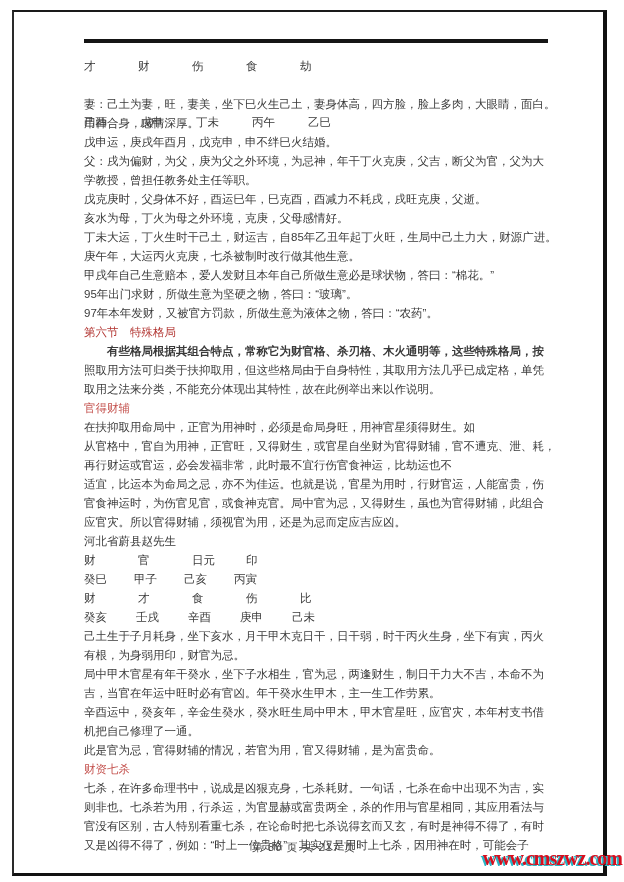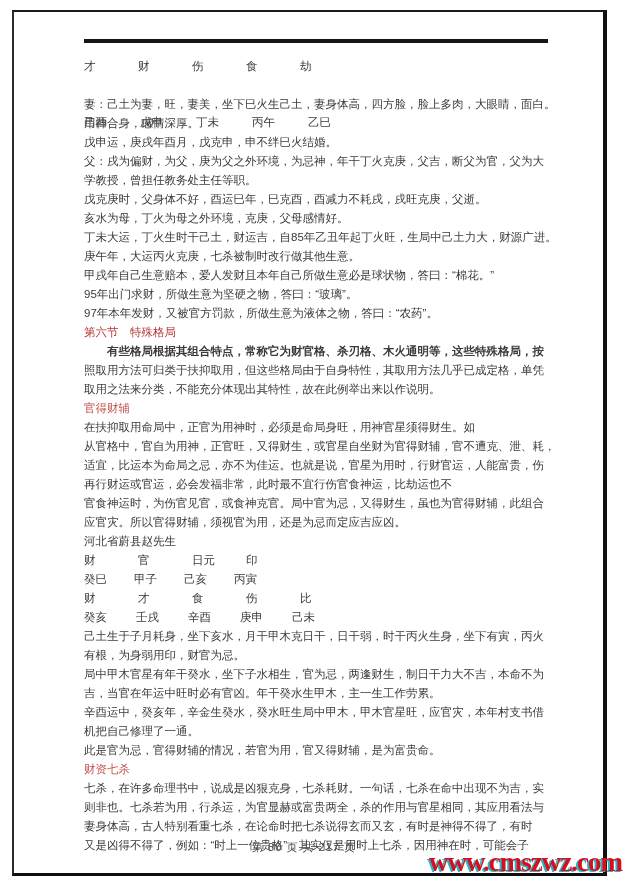--- a/index.html
+++ b/index.html
@@ -32,21 +32,21 @@
     text-shadow:0 0 1px rgba(255,255,255,0.55);
     letter-spacing:-0.5px;white-space:nowrap;
   }
   .footer{
     position:absolute;left:72px;top:840px;width:464px;text-align:center;
     font-size:11px;color:#4a4a4a;letter-spacing:1px;z-index:1;
   }
   .site-url{
     position:absolute;right:2px;top:847px;z-index:4;
     font-family:"Liberation Serif","DejaVu Serif",serif;
-    font-weight:bold;font-size:27px;letter-spacing:-1px;
+    font-weight:bold;font-size:20px;letter-spacing:-1px;
     color:#d60e1e;text-shadow:-2px 1px 0 #2ab5c5;white-space:nowrap;
   }
 </style>
 </head>
 <body>
 
 <div style="position:absolute;inset:0;">
   <div class="page-frame"></div>
   <div class="header-rule"></div>
 
@@ -65,40 +65,40 @@
       <div class="line body">甲戌年自己生意赔本，爱人发财且本年自己所做生意必是球状物，答曰：“棉花。”</div>
       <div class="line body">95年出门求财，所做生意为坚硬之物，答曰：“玻璃”。</div>
       <div class="line body">97年本年发财，又被官方罚款，所做生意为液体之物，答曰：“农药”。</div>
       <div class="line heading">第六节　特殊格局</div>
       <div class="line indent">有些格局根据其组合特点，常称它为财官格、杀刃格、木火通明等，这些特殊格局，按</div>
       <div class="line body">照取用方法可归类于扶抑取用，但这些格局由于自身特性，其取用方法几乎已成定格，单凭</div>
       <div class="line body">取用之法来分类，不能充分体现出其特性，故在此例举出来以作说明。</div>
       <div class="line subheading">官得财辅</div>
       <div class="line body">在扶抑取用命局中，正官为用神时，必须是命局身旺，用神官星须得财生。如</div>
       <div class="line body">从官格中，官自为用神，正官旺，又得财生，或官星自坐财为官得财辅，官不遭克、泄、耗，</div>
+      <div class="line body">再行财运或官运，必会发福非常，此时最不宜行伤官食神运，比劫运也不</div>
       <div class="line body">适宜，比运本为命局之忌，亦不为佳运。也就是说，官星为用时，行财官运，人能富贵，伤</div>
-      <div class="line body">再行财运或官运，必会发福非常，此时最不宜行伤官食神运，比劫运也不</div>
       <div class="line body">官食神运时，为伤官见官，或食神克官。局中官为忌，又得财生，虽也为官得财辅，此组合</div>
       <div class="line body">应官灾。所以官得财辅，须视官为用，还是为忌而定应吉应凶。</div>
       <div class="line body">河北省蔚县赵先生</div>
       <div class="line pillars"><span class="pcol" style="width: 54px;">财</span><span class="pcol" style="width: 54px;">官</span><span class="pcol" style="width: 54px;">日元</span><span class="pcol" style="width: 54px;">印</span></div>
       <div class="line pillars"><span class="pcol" style="width: 50px;">癸巳</span><span class="pcol" style="width: 50px;">甲子</span><span class="pcol" style="width: 50px;">己亥</span><span class="pcol" style="width: 50px;">丙寅</span></div>
       <div class="line pillars"><span class="pcol" style="width: 54px;">财</span><span class="pcol" style="width: 54px;">才</span><span class="pcol" style="width: 54px;">食</span><span class="pcol" style="width: 54px;">伤</span><span class="pcol" style="width: 54px;">比</span></div>
       <div class="line pillars"><span class="pcol" style="width: 52px;">癸亥</span><span class="pcol" style="width: 52px;">壬戌</span><span class="pcol" style="width: 52px;">辛酉</span><span class="pcol" style="width: 52px;">庚申</span><span class="pcol" style="width: 52px;">己未</span></div>
       <div class="line body">己土生于子月耗身，坐下亥水，月干甲木克日干，日干弱，时干丙火生身，坐下有寅，丙火</div>
       <div class="line body">有根，为身弱用印，财官为忌。</div>
       <div class="line body">局中甲木官星有年干癸水，坐下子水相生，官为忌，两逢财生，制日干力大不吉，本命不为</div>
       <div class="line body">吉，当官在年运中旺时必有官凶。年干癸水生甲木，主一生工作劳累。</div>
       <div class="line body">辛酉运中，癸亥年，辛金生癸水，癸水旺生局中甲木，甲木官星旺，应官灾，本年村支书借</div>
       <div class="line body">机把自己修理了一通。</div>
       <div class="line body">此是官为忌，官得财辅的情况，若官为用，官又得财辅，是为富贵命。</div>
       <div class="line subheading">财资七杀</div>
       <div class="line body">七杀，在许多命理书中，说成是凶狠克身，七杀耗财。一句话，七杀在命中出现不为吉，实</div>
       <div class="line body">则非也。七杀若为用，行杀运，为官显赫或富贵两全，杀的作用与官星相同，其应用看法与</div>
-      <div class="line body">妻身体高，古人特别看重七杀，在论命时把七杀说得玄而又玄，有时是神得不得了，有时</div>
+      <div class="line body">官没有区别，古人特别看重七杀，在论命时把七杀说得玄而又玄，有时是神得不得了，有时</div>
       <div class="line body">又是凶得不得了，例如：“时上一位贵格”，其实仅是用时上七杀，因用神在时，可能会子</div>
     </div>
 
 
   <div class="footer">第 80 页 共 217 页</div>
 
   <div class="site-url">www.cmszwz.com</div>
 </div>
 
 </body></html>

